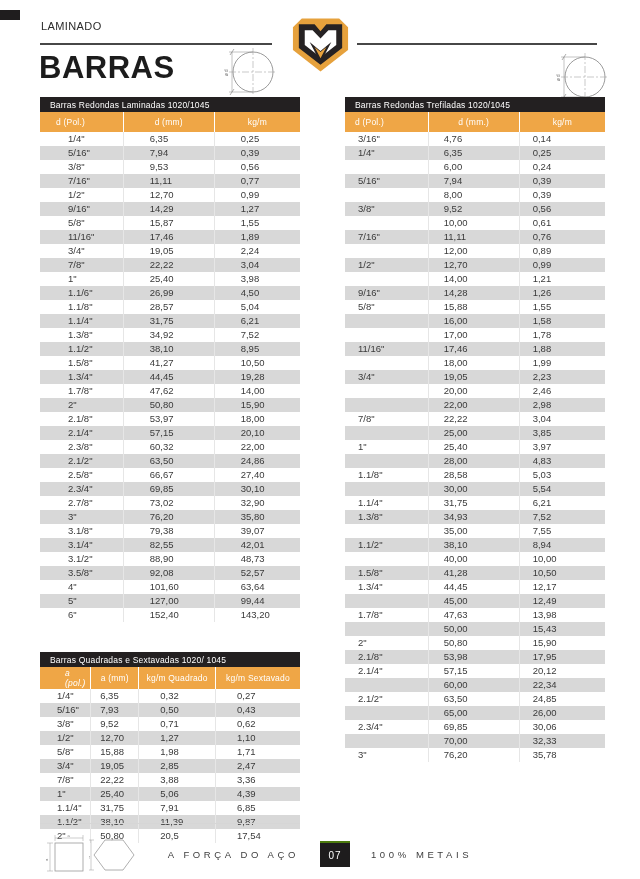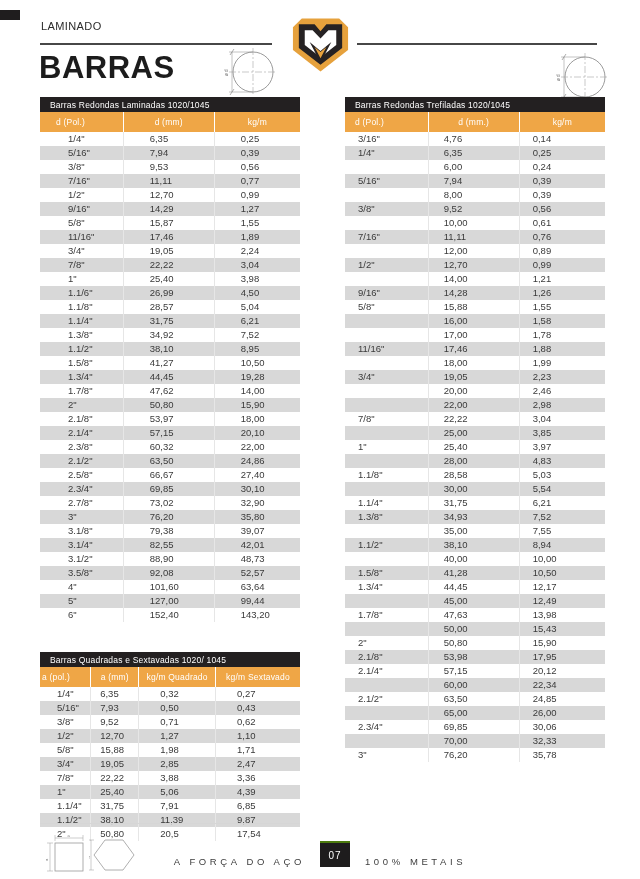--- a/index.html
+++ b/index.html
@@ -37,31 +37,31 @@
   .tw-laminadas td:nth-child(1){padding-left:28px;}
   .tw-laminadas td:nth-child(2){padding-left:26px;}
   .tw-laminadas td:nth-child(3){padding-left:26px;}
   .tw-trefiladas th:first-child{text-align:left;padding-left:10px;}
   .tw-trefiladas td:nth-child(1){padding-left:13px;}
   .tw-trefiladas td:nth-child(2){padding-left:15px;}
   .tw-trefiladas td:nth-child(3){padding-left:13px;}
 
   
   .t4 col.c1{width:19.5%;} .t4 col.c2{width:18.5%;} .t4 col.c3{width:29.5%;} .t4 col.c4{width:32.5%;}
-  .tw-quadradas th:first-child{text-align:left;padding-left:2px;}
+  .tw-quadradas th:first-child{text-align:left;padding-left:25px;font-style:italic;}
   .tw-quadradas td:nth-child(1){padding-left:17px;}
   .tw-quadradas td:nth-child(2){padding-left:9px;}
   .tw-quadradas td:nth-child(3){padding-left:21px;}
   .tw-quadradas td:nth-child(4){padding-left:21px;}
 
   .footer-hairline{position:absolute;left:40px;top:823px;width:260px;height:1px;background:#d6d6d6;}
   .diag-square{left:45px;top:833px;}
   .diag-hex{left:89px;top:836px;}
 
-  .footer-row{position:absolute;left:0;right:0;top:841px;display:flex;justify-content:center;align-items:flex-end;gap:15px;}
+  .footer-row{position:absolute;left:0;right:0;top:841px;display:flex;justify-content:center;align-items:center;gap:21px;}
   .tagline{font-size:9.5px;letter-spacing:3.6px;color:#3d3d3d;white-space:nowrap;}
   .pagebox{width:30px;height:24px;background:#1e1c1d;border-top:2px solid #4d7c0f;color:#fff;font-size:10px;letter-spacing:1px;display:flex;align-items:center;justify-content:center;}
 
   svg text{font-family:"Liberation Sans",sans-serif;}
 </style>
 </head>
 <body>
 
 <div class="corner-mark"></div>
 

